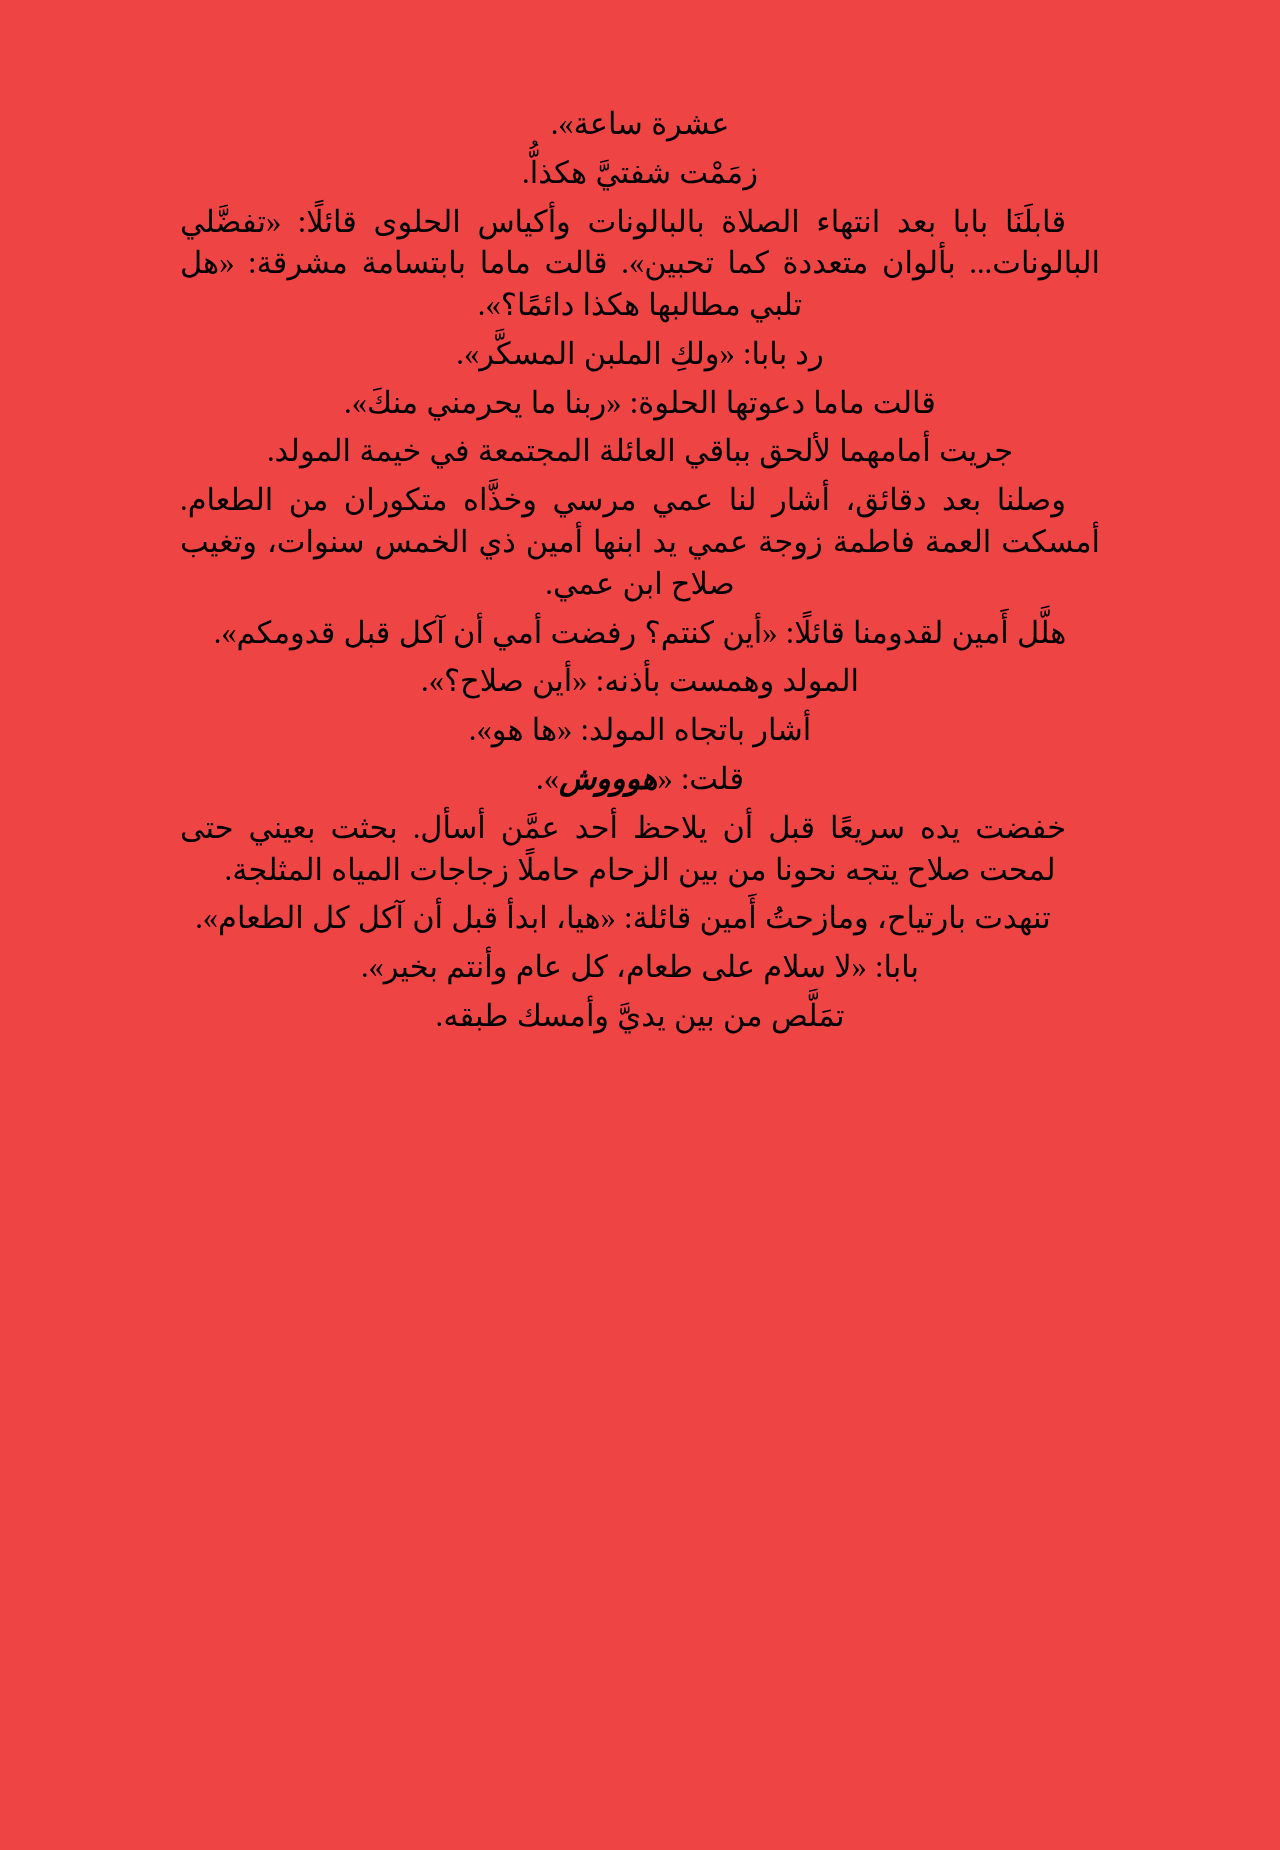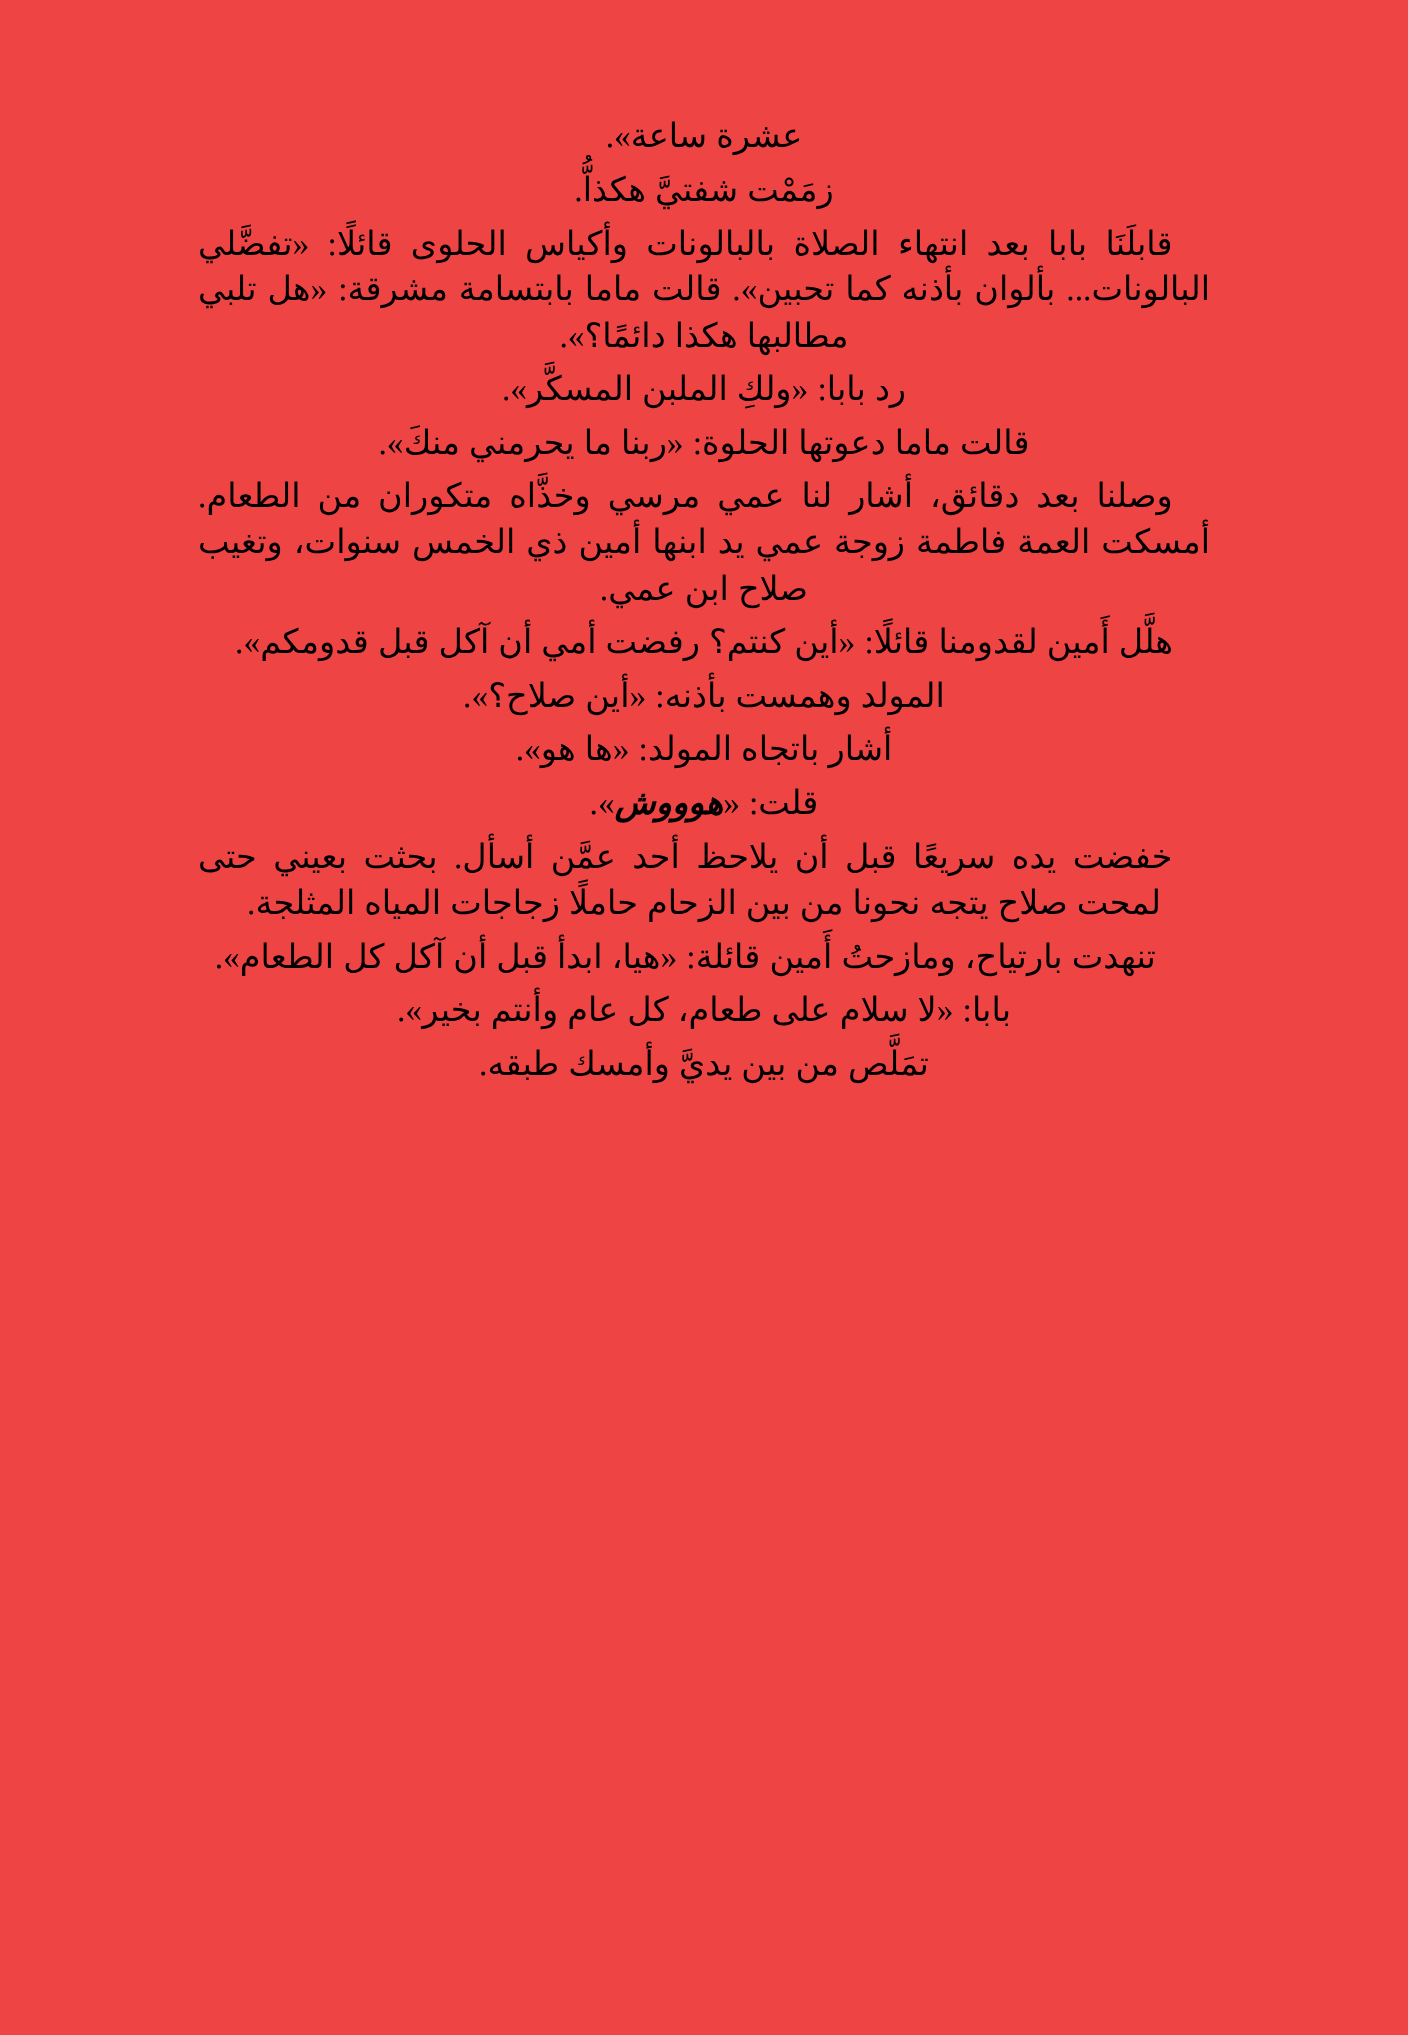--- a/index.html
+++ b/index.html
@@ -58,26 +58,27 @@
 </head>
 <body>
 
 <div class="page">
   <div class="content">
 
     <p class="para center">عشرة ساعة».</p>
 
     <p class="para center">زمَمْت شفتيَّ هكذاُّ.</p>
 
-    <p class="para just-indent">قابلَنَا بابا بعد انتهاء الصلاة بالبالونات وأكياس الحلوى قائلًا: «تفضَّلي البالونات... بألوان بأذنه كما تحبين». قالت ماما بابتسامة مشرقة: «هل تلبي مطالبها هكذا دائمًا؟».</p>
+    <p class="para just-indent">قابلَنَا بابا بعد انتهاء الصلاة بالبالونات وأكياس الحلوى قائلًا: «تفضَّلي البالونات... بألوان متعددة كما تحبين». قالت ماما بابتسامة مشرقة: «هل تلبي مطالبها هكذا دائمًا؟».</p>
 
     <p class="para center">رد بابا: «ولكِ الملبن المسكَّر».</p>
 
     <p class="para center">قالت ماما دعوتها الحلوة: «ربنا ما يحرمني منكَ».</p>
 
+    <p class="para center">جريت أمامهما لألحق بباقي العائلة المجتمعة في خيمة المولد.</p>
 
     <p class="para just-indent">وصلنا بعد دقائق، أشار لنا عمي مرسي وخذَّاه متكوران من الطعام. أمسكت العمة فاطمة زوجة عمي يد ابنها أمين ذي الخمس سنوات، وتغيب صلاح ابن عمي.</p>
 
     <p class="para center">هلَّل أَمين لقدومنا قائلًا: «أين كنتم؟ رفضت أمي أن آكل قبل قدومكم».</p>
 
     <p class="para center">المولد وهمست بأذنه: «أين صلاح؟».</p>
 
     <p class="para center">أشار باتجاه المولد: «ها هو».</p>
 
     <p class="para center"><span>قلت: «</span><span class="emph">هوووش</span><span>».</span></p>

